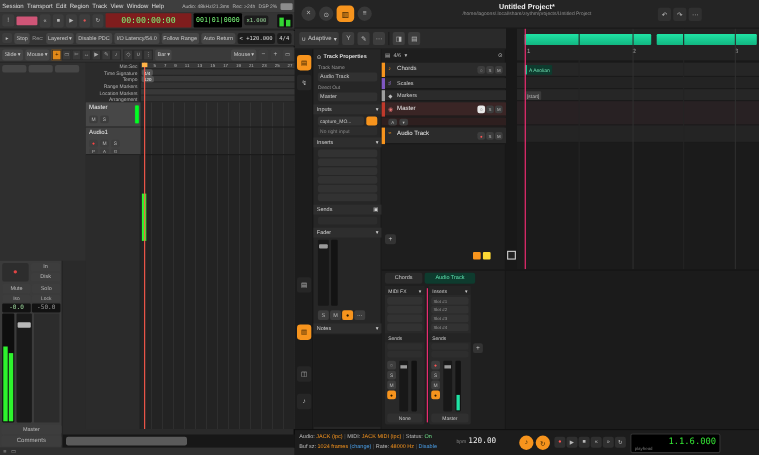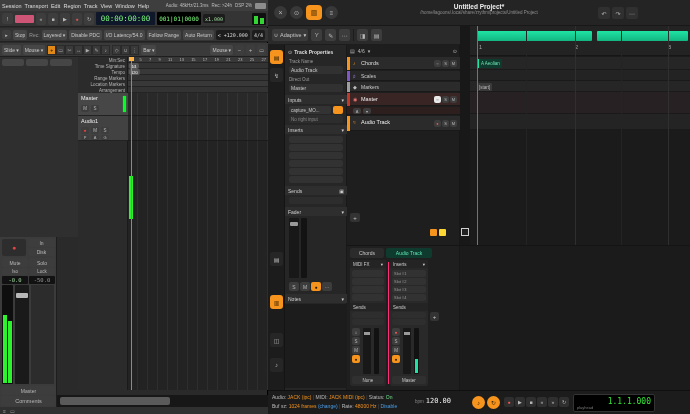--- a/index.html
+++ b/index.html
@@ -39,21 +39,21 @@
   </div>
 
   <div class="r fx" style="left:0;top:11px;width:268px;height:16px;background:#343434;border-bottom:1px solid #222;gap:2px;padding:0 2px">
     <span class="btn" style="width:11px;height:11px;font-size:6px">!</span>
     <span style="width:19px;height:8px;background:#cf5577;border-radius:1px"></span>
     <span class="btn" style="width:10px;height:12px;font-size:5px">«</span>
     <span class="btn" style="width:10px;height:12px;font-size:5px">■</span>
     <span class="btn" style="width:10px;height:12px;font-size:5px">▶</span>
     <span class="btn" style="width:10px;height:12px;font-size:5px;color:#e05555">●</span>
     <span class="btn" style="width:10px;height:12px;font-size:5px">↻</span>
-    <span class="mono" style="width:59px;height:13px;background:#0f172a;color:#7dff7d;font-size:7.5px;display:inline-flex;align-items:center;justify-content:center;border-radius:1px">00:00:00:00</span>
+    <span class="mono" style="width:78px;height:13px;background:#7f1d1d;color:#7dff7d;font-size:7.5px;display:inline-flex;align-items:center;justify-content:center;border-radius:1px">00:00:00:00</span>
     <span class="mono" style="width:44px;height:13px;background:#000;color:#7dff7d;font-size:6px;display:inline-flex;align-items:center;justify-content:center;border-radius:1px">001|01|0000</span>
     <span class="chip mono" style="height:9px;font-size:5px;background:#1c1c1c;color:#9fdc9f">x1.000</span>
     <span style="flex:1"></span>
     <span style="width:14px;height:12px;background:#101010;border-radius:1px;position:relative">
       <span class="r" style="left:2px;bottom:1px;width:4px;height:8px;background:#33d633"></span>
       <span class="r" style="left:8px;bottom:1px;width:4px;height:6px;background:#33d633"></span>
     </span>
   </div>
 
   <div class="r fx" style="left:0;top:28px;width:268px;height:14px;background:#343434;border-bottom:1px solid #222;gap:2px;padding:0 2px;overflow:hidden">
@@ -485,17 +485,17 @@
     <span class="r btn" style="left:219px;top:5px;width:13px;height:13px;border-radius:50%;background:#f7941d;color:#3a2500;font-size:6px">↻</span>
 
     <span class="r btn" style="left:236px;top:6px;width:10px;height:10px;font-size:5px;color:#ff5252;background:#2f2f2f">●</span>
     <span class="r btn" style="left:247px;top:6px;width:10px;height:10px;font-size:5px;background:#2f2f2f">▶</span>
     <span class="r btn" style="left:258px;top:6px;width:10px;height:10px;font-size:5px;background:#2f2f2f">■</span>
     <span class="r btn" style="left:269px;top:6px;width:10px;height:10px;font-size:5px;background:#2f2f2f">«</span>
     <span class="r btn" style="left:280px;top:6px;width:10px;height:10px;font-size:5px;background:#2f2f2f">»</span>
     <span class="r btn" style="left:291px;top:6px;width:10px;height:10px;font-size:5px;background:#2f2f2f">↻</span>
 
     <div class="r" style="left:305px;top:3px;width:82px;height:18px;background:#000;border:1px solid #333;border-radius:2px">
-      <span class="r mono" style="right:3px;top:2px;font-size:8px;color:#35e635">1.1.1.000</span>
+      <span class="r mono" style="right:3px;top:2px;font-size:8px;color:#35e635">1.1.6.000</span>
       <span class="r" style="left:3px;bottom:1px;font-size:4px;color:#7a7a7a">playhead</span>
     </div>
   </div>
 </div>
 
 </body></html>

